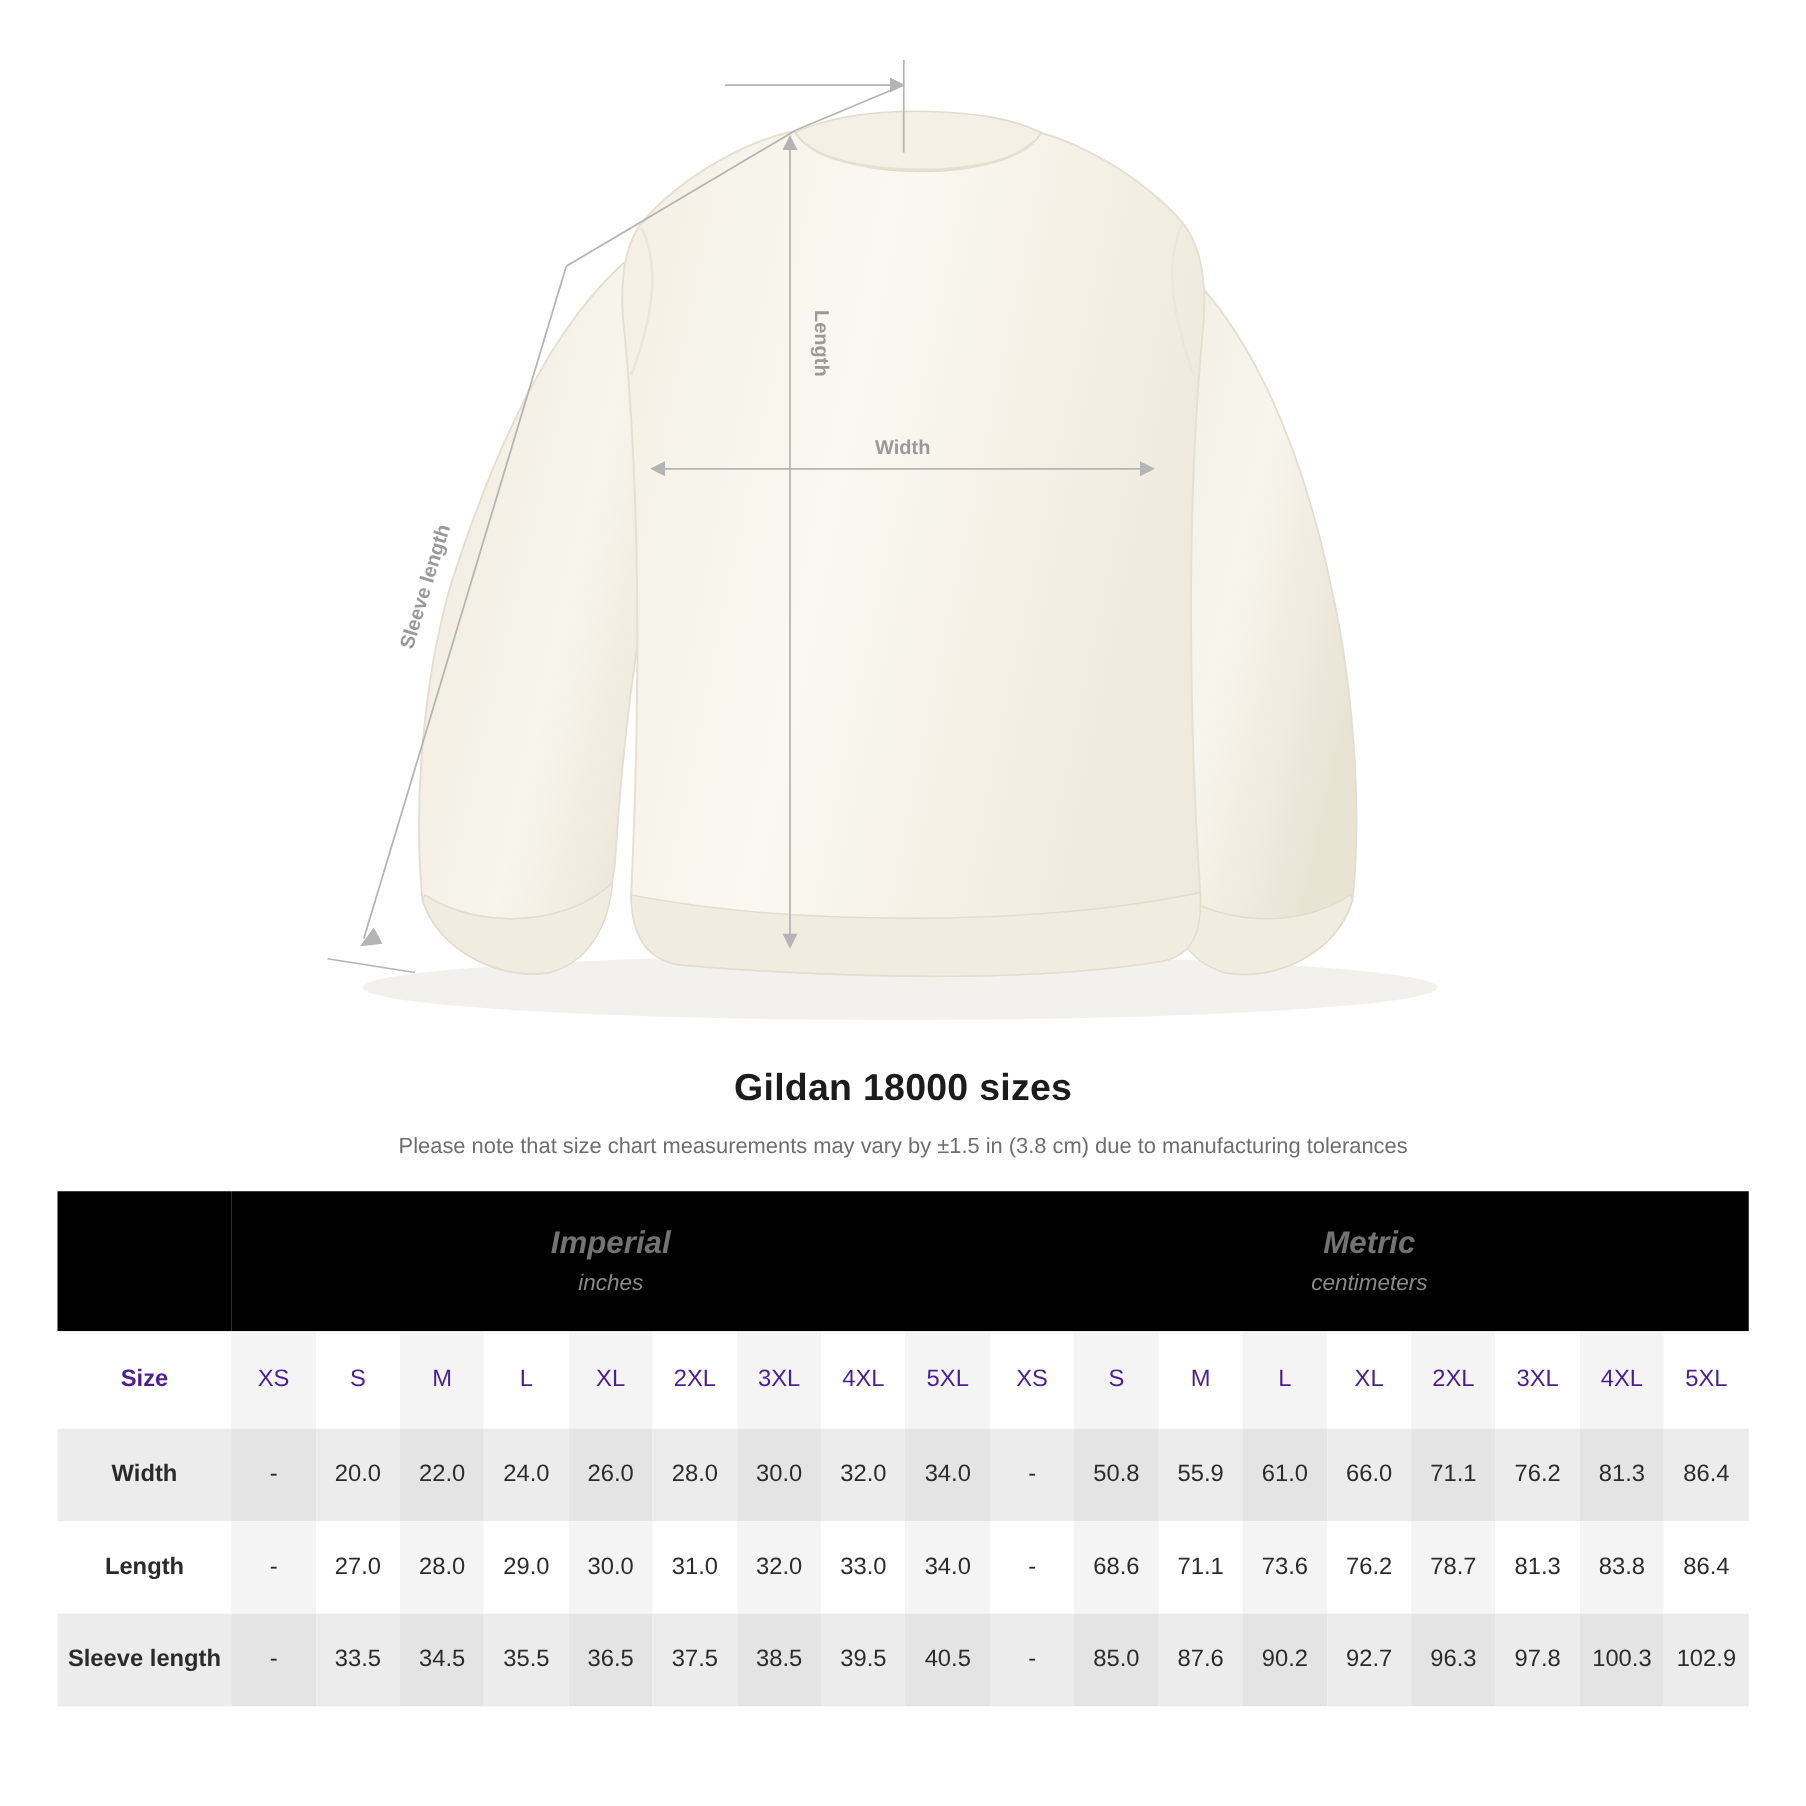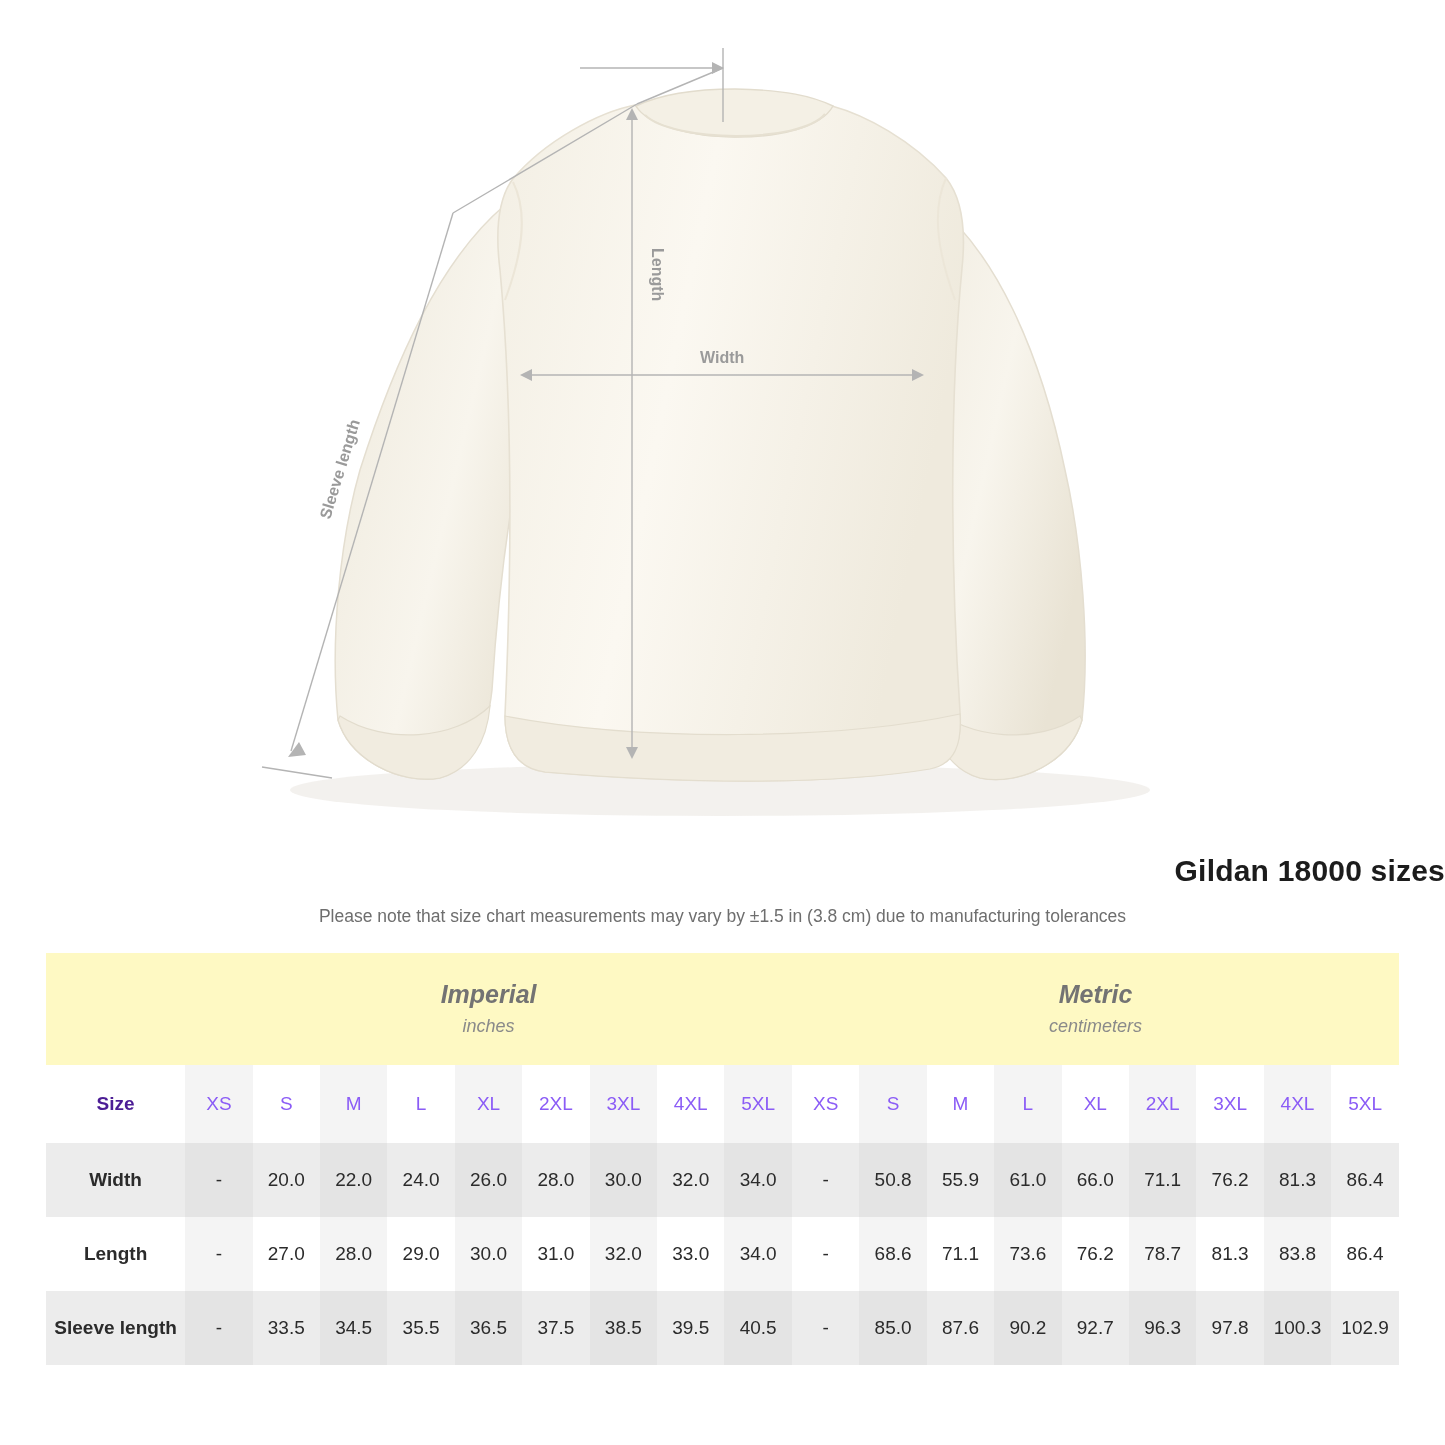--- a/index.html
+++ b/index.html
@@ -36,21 +36,20 @@
   
   .title-block {
     text-align: center;
     margin-top: 14px;
   }
   .chart-title {
     font-size: 30px;
     font-weight: bold;
     color: #1c1c1c;
     letter-spacing: 0.2px;
-    text-align: right;
   }
   .chart-note {
     font-size: 17.5px;
     color: #6e6e6e;
     margin-top: 18px;
   }
 
   
   .table-wrap {
     margin-top: 26px;
@@ -64,21 +63,21 @@
     table-layout: fixed;
   }
   table.size-table td, table.size-table th {
     text-align: center;
     font-weight: normal;
     padding: 0;
   }
 
   
   .unit-band td {
-    background: #fef9c3;
+    background: #000000;
     height: 112px;
     vertical-align: middle;
     margin-top: 42px;
   }
   .unit-name {
     font-size: 25px;
     font-style: italic;
     font-weight: bold;
     color: #737373;
     line-height: 1.1;
@@ -88,21 +87,21 @@
     font-style: italic;
     color: #8a8a8a;
     margin-top: 8px;
   }
 
   
   .head-row td {
     height: 78px;
     vertical-align: middle;
     font-size: 19px;
-    color: #8b5cf6;
+    color: #4c1d95;
     background: #ffffff;
   }
   .head-row td.rowlabel {
     font-size: 19px;
     font-weight: bold;
     color: #4c1d95;
     background: #ffffff;
   }
   .head-row td.alt {
     background: #f4f4f4;

